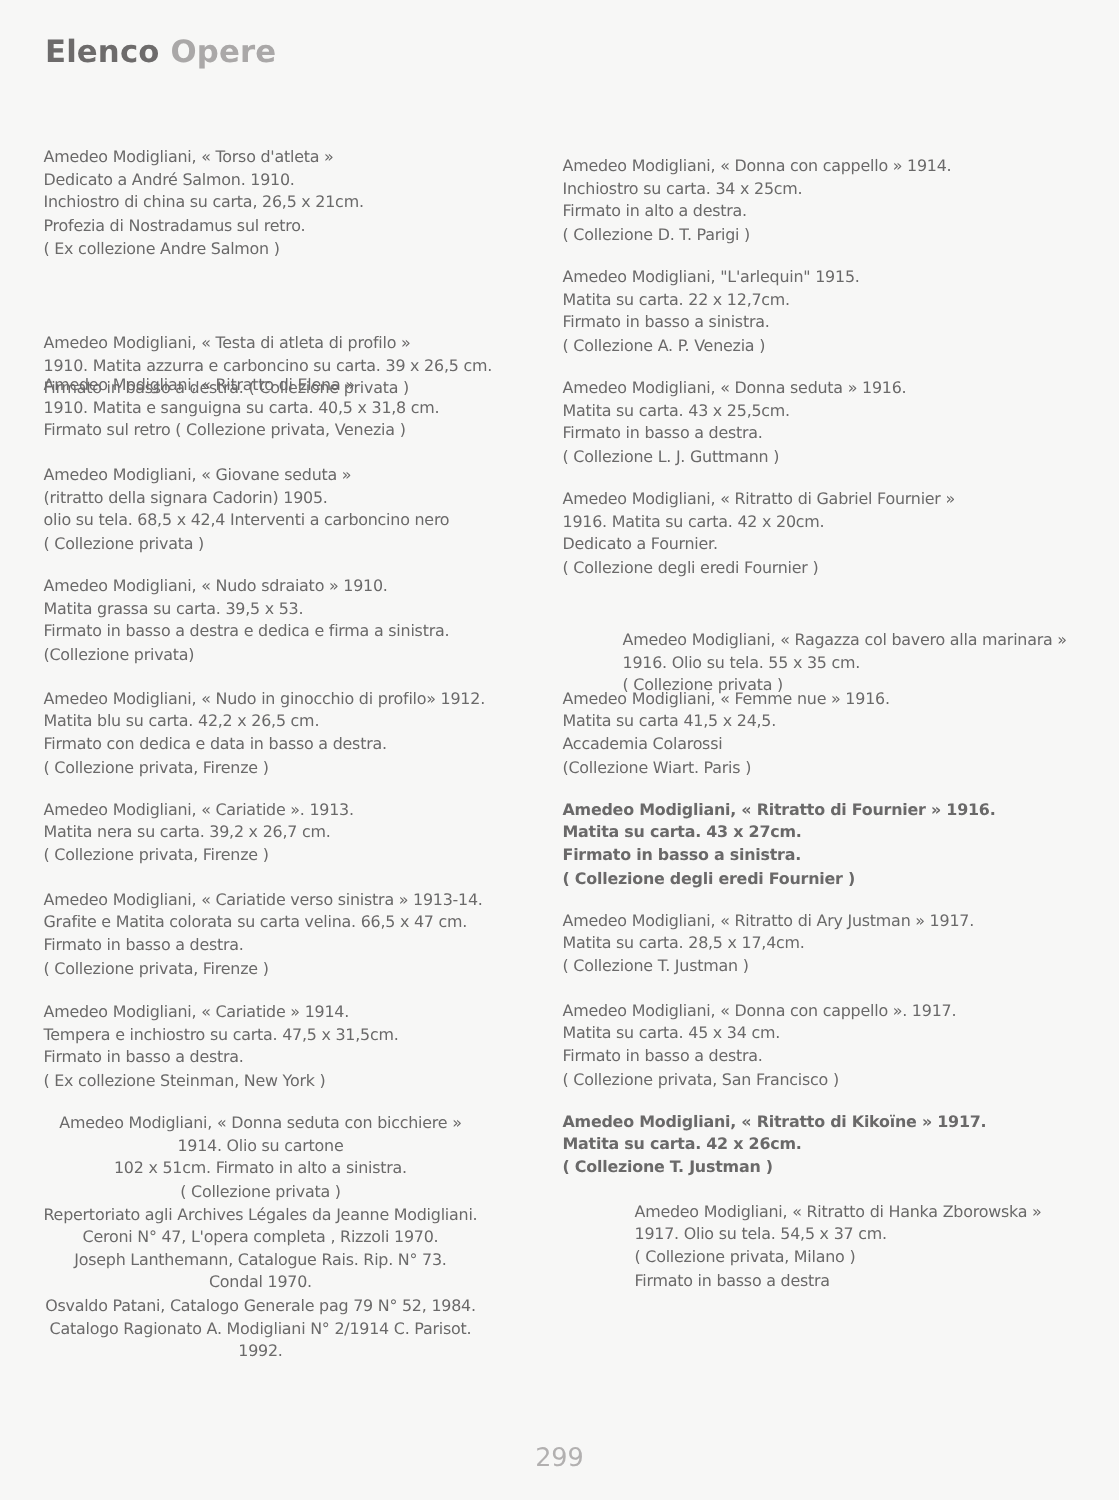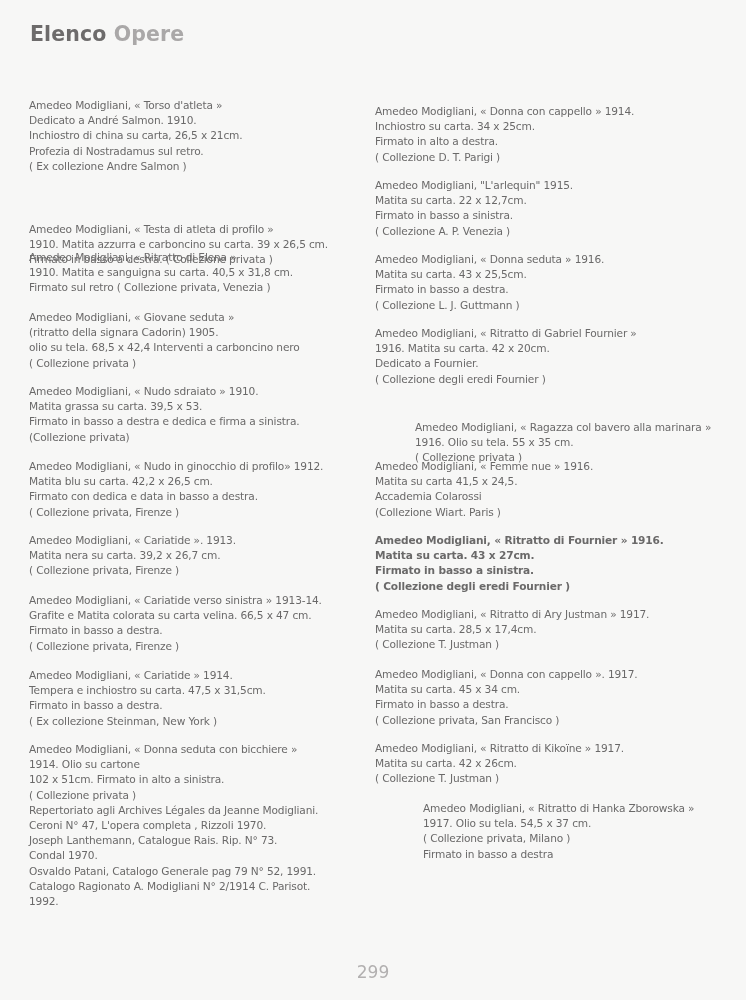--- a/index.html
+++ b/index.html
@@ -110,30 +110,30 @@
       <span class="line">Grafite e Matita colorata su carta velina. 66,5 x 47 cm.</span>
       <span class="line">Firmato in basso a destra.</span>
       <span class="line">( Collezione privata, Firenze )</span>
     </div>
     <div class="entry" style="top: 668px;">
       <span class="line">Amedeo Modigliani, « Cariatide » 1914.</span>
       <span class="line">Tempera e inchiostro su carta. 47,5 x 31,5cm.</span>
       <span class="line">Firmato in basso a destra.</span>
       <span class="line">( Ex collezione Steinman, New York )</span>
     </div>
-    <div class="entry" style="top: 742px;">
+    <div class="entry" style="top: 742px; text-align: center;">
       <span class="line">Amedeo Modigliani, « Donna seduta con bicchiere »</span>
       <span class="line">1914. Olio su cartone</span>
       <span class="line">102 x 51cm. Firmato in alto a sinistra.</span>
       <span class="line">( Collezione privata )</span>
       <span class="line">Repertoriato agli Archives Légales da Jeanne Modigliani.</span>
       <span class="line">Ceroni N° 47, L'opera completa , Rizzoli 1970.</span>
       <span class="line">Joseph Lanthemann, Catalogue Rais. Rip. N° 73.</span>
       <span class="line">Condal 1970.</span>
-      <span class="line">Osvaldo Patani, Catalogo Generale pag 79 N° 52, 1991.</span>
+      <span class="line">Osvaldo Patani, Catalogo Generale pag 79 N° 52, 1984.</span>
       <span class="line">Catalogo Ragionato A. Modigliani N° 2/1914 C. Parisot.</span>
       <span class="line">1992.</span>
     </div>
   </div>
 <div class="column col-right" id="col-right">
     <div class="entry" style="top: 104px;">
       <span class="line">Amedeo Modigliani, « Donna con cappello »  1914.</span>
       <span class="line">Inchiostro su carta. 34 x 25cm.</span>
       <span class="line">Firmato in alto a destra.</span>
       <span class="line">( Collezione D. T. Parigi )</span>
@@ -177,21 +177,21 @@
       <span class="line">Amedeo Modigliani, « Ritratto di Ary Justman » 1917.</span>
       <span class="line">Matita su carta. 28,5 x 17,4cm.</span>
       <span class="line">( Collezione T. Justman )</span>
     </div>
     <div class="entry" style="top: 667px;">
       <span class="line">Amedeo Modigliani, « Donna con cappello ».  1917.</span>
       <span class="line">Matita su carta. 45 x 34 cm.</span>
       <span class="line">Firmato in basso a destra.</span>
       <span class="line">( Collezione privata, San Francisco )</span>
     </div>
-    <div class="entry" style="top: 741px;">
+    <div class="entry" style="top: 741px; font-weight: bold;">
       <span class="line">Amedeo Modigliani, « Ritratto di Kikoïne » 1917.</span>
       <span class="line">Matita su carta. 42 x 26cm.</span>
       <span class="line">( Collezione T. Justman )</span>
     </div>
     <div class="entry" style="top: 801px; margin-left: 48px;">
       <span class="line">Amedeo Modigliani, « Ritratto di Hanka Zborowska »</span>
       <span class="line">1917. Olio su tela. 54,5 x 37 cm.</span>
       <span class="line">( Collezione privata, Milano )</span>
       <span class="line">Firmato in basso a destra</span>
     </div>

